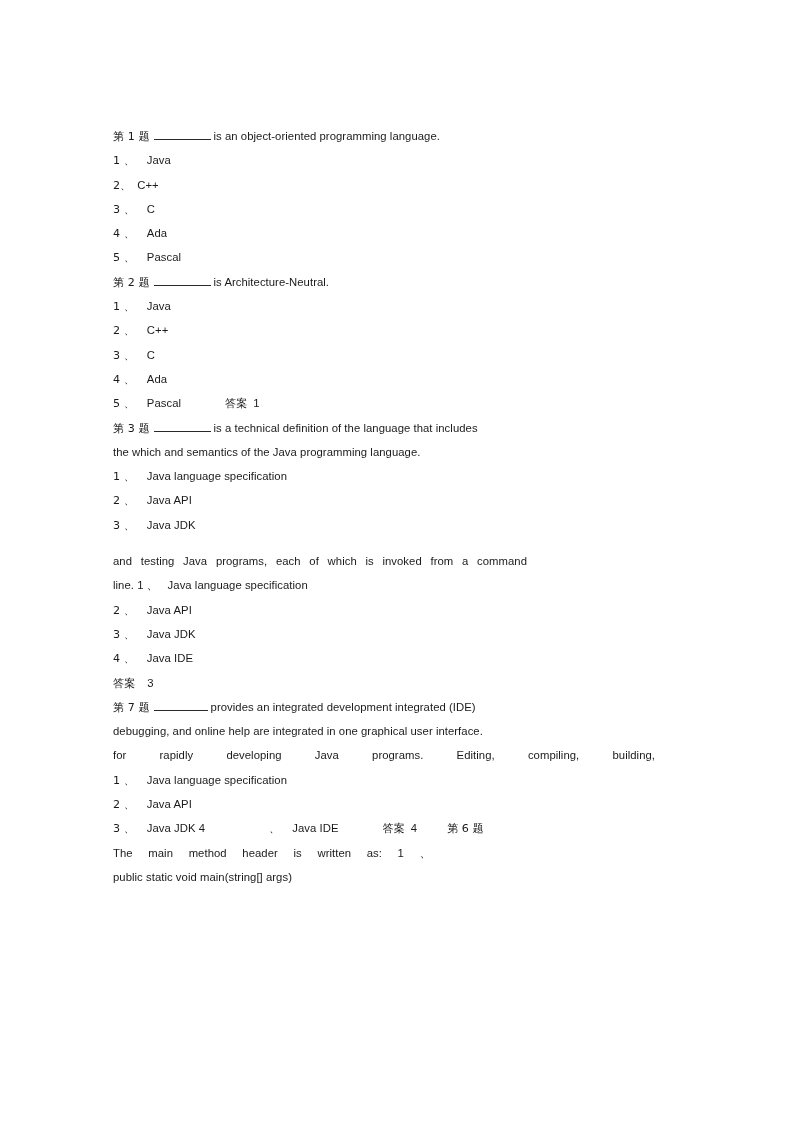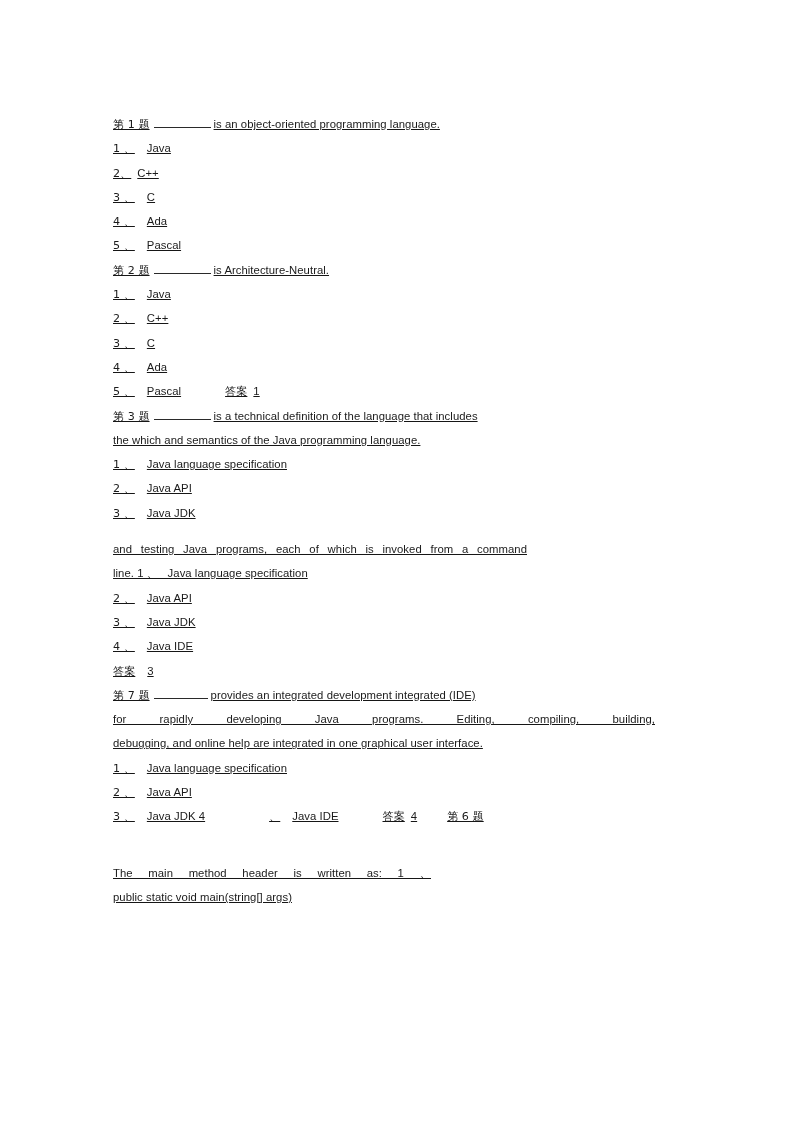--- a/index.html
+++ b/index.html
@@ -22,44 +22,43 @@
     top: 0;
     width: 800px;
     height: 1131px;
     background: #ffffff;
     overflow: hidden;
   }
 
   #content {
     position: absolute;
     left: 113px;
-    top: 112px;
+    top: 124px;
     width: 545px;
-    text-decoration: underline;
   }
 
   .line {
     font-size: 11.3px;
     line-height: 24.3px;
     height: 24.3px;
     white-space: pre;
     color: #1a1a1a;
     letter-spacing: 0.05px;
   }
 
   
   .just {
     white-space: normal;
     text-align: justify;
     text-align-last: justify;
   }
 
   .w527 { width: 414px; margin-top: 12px; }
   .w655 { width: 542px; }
-  .w400 { width: 318px; margin-top: 32px; }
+  .w400 { width: 318px; }
 
   .indent6 { padding-left: 6px; }
 
   
   .blank {
     display: inline-block;
     border-bottom: 1px solid #2a2a2a;
     width: 57px;
     height: 11px;
     margin: 0 3px 0 4px;
@@ -109,22 +108,22 @@
 
     <div class="line just w527">and testing Java programs, each of which is invoked from a command</div>
     <div class="line">line. 1 、   Java language specification</div>
 
     <div class="line"><span class="cjk">2 、</span><span class="sp2"></span><span>Java API</span></div>
     <div class="line"><span class="cjk">3 、</span><span class="sp2"></span><span>Java JDK</span></div>
     <div class="line"><span class="cjk">4 、</span><span class="sp2"></span><span>Java IDE</span></div>
     <div class="line"><span class="cjk">答案</span><span class="sp2"></span><span>3</span></div>
 
     <div class="line"><span class="cjk">第 7 题</span><span class="blank blank-narrow"></span><span>provides an integrated development integrated (IDE)</span></div>
+    <div class="line">debugging, and online help are integrated in one graphical user interface.</div>
     <div class="line just w655">for rapidly developing Java programs. Editing, compiling, building,</div>
-    <div class="line">debugging, and online help are integrated in one graphical user interface.</div>
 
     <div class="line"><span class="cjk">1 、</span><span class="sp2"></span><span>Java language specification</span></div>
     <div class="line"><span class="cjk">2 、</span><span class="sp2"></span><span>Java API</span></div>
 
     <div class="line"><span class="cjk">3 、</span><span class="sp2"></span><span>Java JDK 4</span><span class="sp5"></span><span class="sp3"></span><span class="cjk">、</span><span class="sp2"></span><span>Java IDE</span><span class="sp5"></span><span class="cjk">答案</span><span class="sp1"></span><span>4</span><span class="sp4"></span><span class="cjk">第 6 题</span></div>
 
     <div class="line just w400">The main method header is written as: 1 、</div>
     <div class="line">public static void main(string[] args)</div>
 
   </div>

